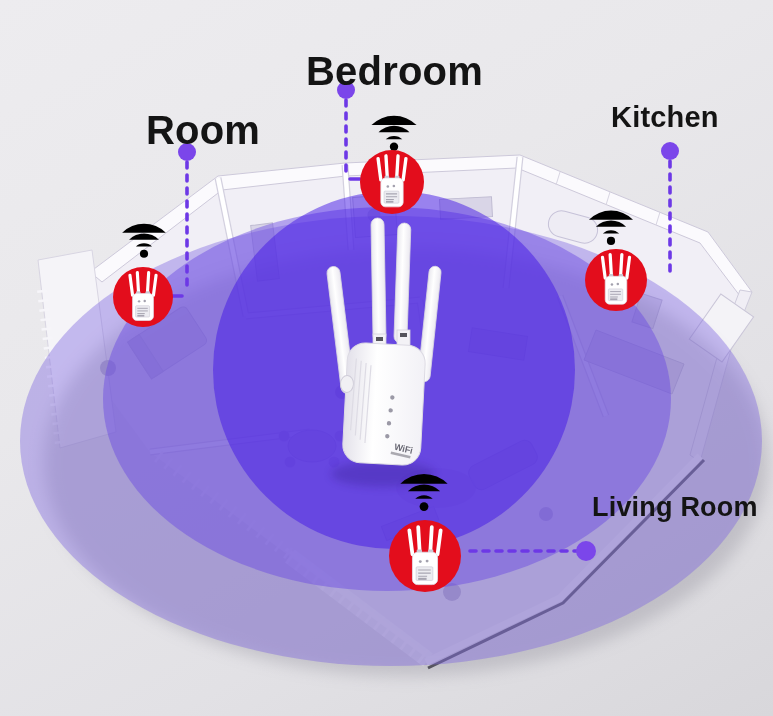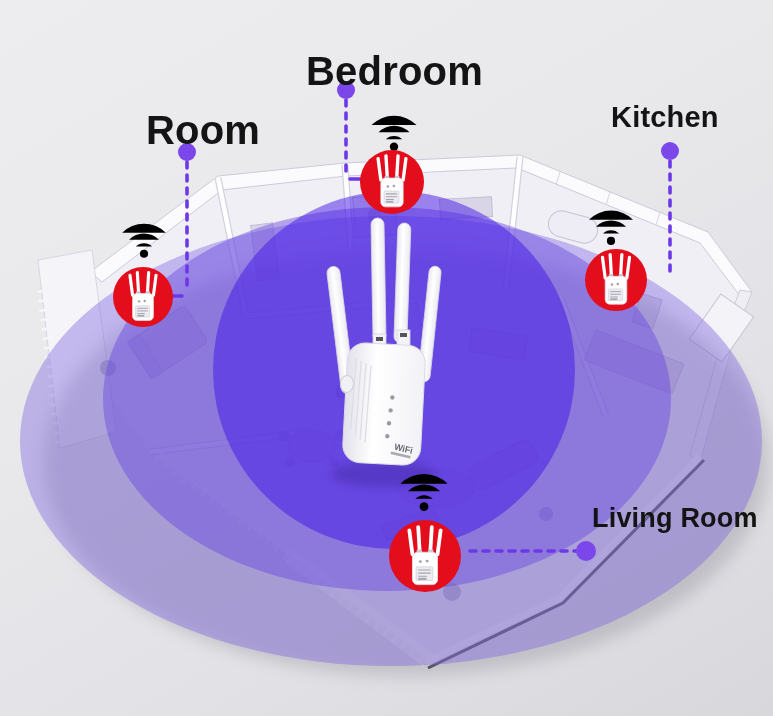--- a/index.html
+++ b/index.html
@@ -10,21 +10,21 @@
   }
   .stage svg.scene{position:absolute;left:0;top:0;}
   
   .label{
     position:absolute;font-weight:700;color:var(--label-text);
     white-space:nowrap;letter-spacing:.2px;z-index:30;
   }
   #label-room   {left:146px;top:108px;font-size:40px;}
   #label-bedroom{left:266px;top:49px; font-size:40px;margin-left:40px;}
   #label-kitchen{left:611px;top:101px;font-size:29px;}
-  #label-living {left:592px;top:503px;font-size:27px;text-align:right;}
+  #label-living {left:592px;top:492px;font-size:27px;text-align:right;}
   
   .marker-circle{
     position:absolute;border-radius:50%;background:var(--marker-red);
     z-index:20;
   }
   .marker-circle svg{position:absolute;left:50%;top:5%;transform:translateX(-50%);height:90%;overflow:visible;}
   #circle-room   {left:113px;top:267px;width:60px;height:60px;}
   #circle-bedroom{left:360px;top:150px;width:64px;height:64px;}
   #circle-kitchen{left:585px;top:249px;width:62px;height:62px;}
   #circle-living {left:389px;top:520px;width:72px;height:72px;}

